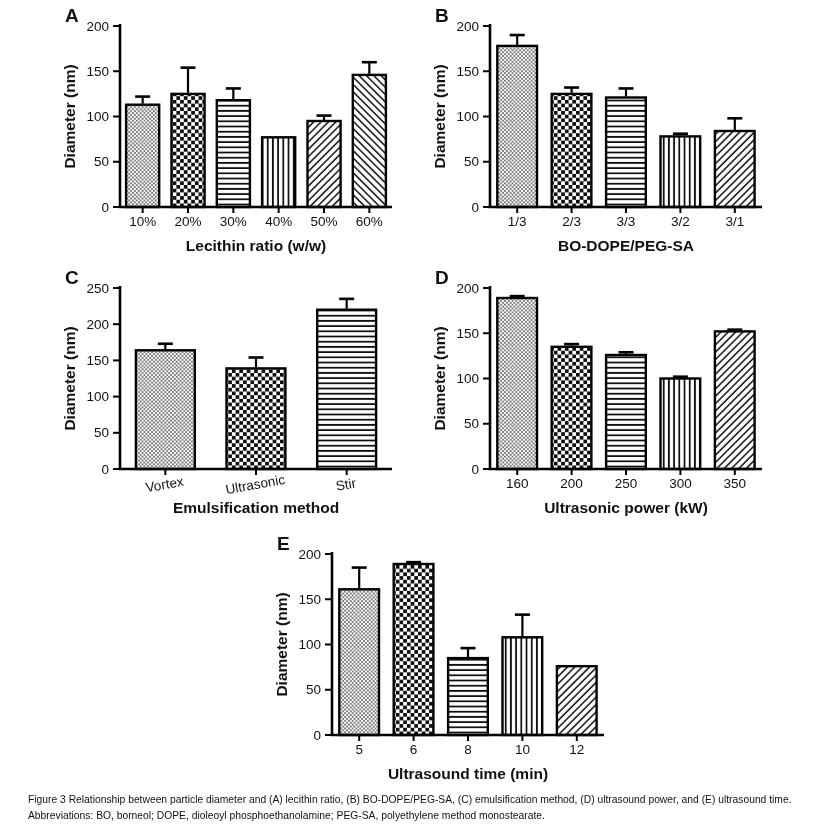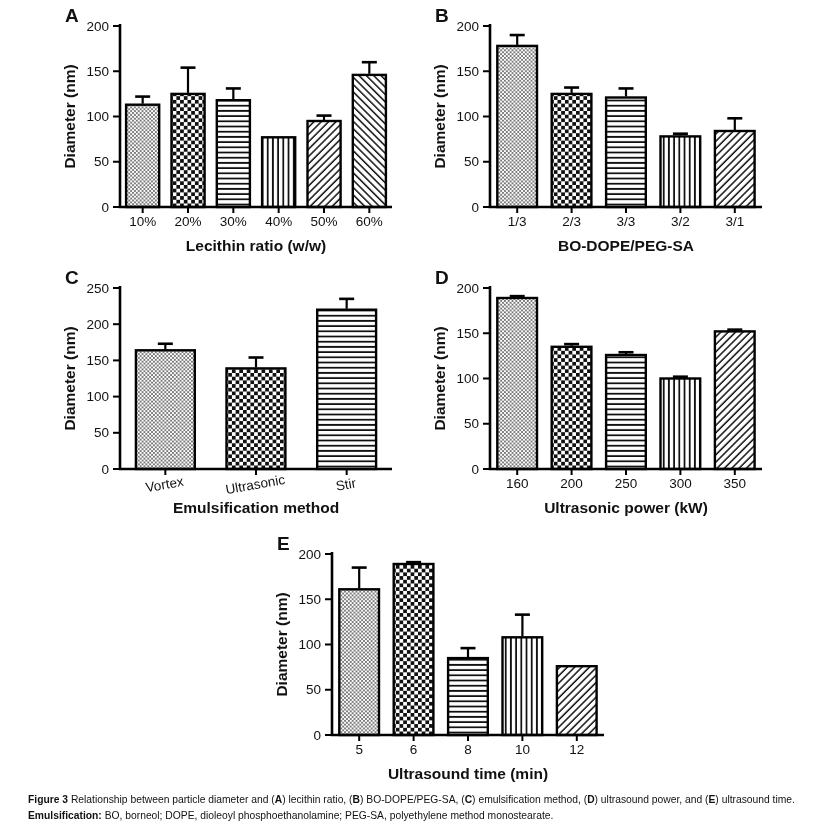--- a/index.html
+++ b/index.html
@@ -12,21 +12,21 @@
   .pos-a{left:58px;top:0px;}
   .pos-b{left:428px;top:0px;}
   .pos-c{left:58px;top:262px;}
   .pos-d{left:428px;top:262px;}
   .pos-e{left:270px;top:528px;}
   .caption{
     position:absolute;left:28px;top:792px;width:794px;
     font-size:10.3px;line-height:16px;white-space:nowrap;color:#111;
   }
   .caption p{margin:0;}
-  .caption .b{font-weight:bold;}
+  .caption .b{font-weight:normal;}
   svg text{fill:#111;}
 </style>
 </head>
 <body>
 
 <div class="figure">
   <div class="chart pos-a" id="chart-0"><svg width="372" height="266" viewBox="0 0 372 266" xmlns="http://www.w3.org/2000/svg">
         <defs>
   <pattern id="p0-dots" width="3.8" height="3.8" patternUnits="userSpaceOnUse">
     <rect width="3.8" height="3.8" fill="#fff"></rect>
@@ -365,15 +365,15 @@
         <text x="51" y="30.5" font-size="13.5" text-anchor="end">200</text>
         <line x1="62" y1="24" x2="62" y2="207" stroke="#000000" stroke-width="2.6"></line>
         <line x1="60.7" y1="207" x2="334" y2="207" stroke="#000000" stroke-width="2.6"></line>
         <text x="198" y="251" font-size="15.5" font-weight="bold" text-anchor="middle">Ultrasound time (min)</text>
         <text x="17" y="116.5" font-size="15.5" font-weight="bold" text-anchor="middle" transform="rotate(-90 17 116.5)">Diameter (nm)</text>
         <text x="7" y="22" font-size="19" font-weight="bold">E</text>
       </svg></div>
 
   <div class="caption">
     <p id="cap-line-1"><span class="b">Figure 3 </span><span>Relationship between particle diameter and (</span><span class="b">A</span><span>) lecithin ratio, (</span><span class="b">B</span><span>) BO-DOPE/PEG-SA, (</span><span class="b">C</span><span>) emulsification method, (</span><span class="b">D</span><span>) ultrasound power, and (</span><span class="b">E</span><span>) ultrasound time.</span></p>
-    <p id="cap-line-2"><span class="b">Emulsification: </span><span>BO, borneol; DOPE, dioleoyl phosphoethanolamine; PEG-SA, polyethylene method monostearate.</span></p>
+    <p id="cap-line-2"><span class="b">Abbreviations: </span><span>BO, borneol; DOPE, dioleoyl phosphoethanolamine; PEG-SA, polyethylene method monostearate.</span></p>
   </div>
 </div>
 
 </body></html>

